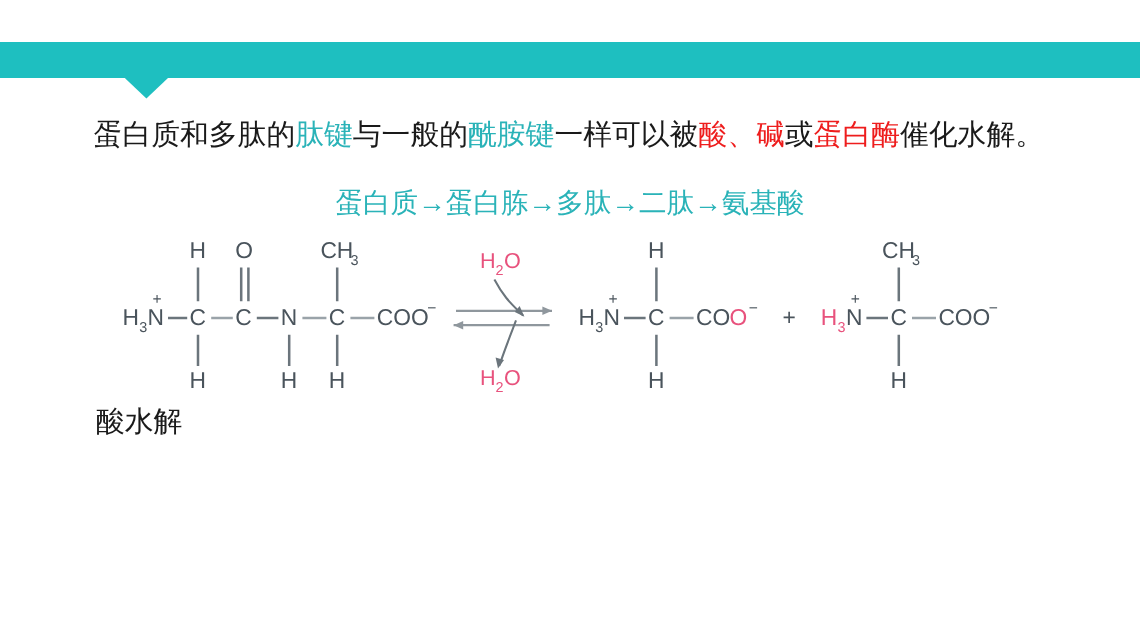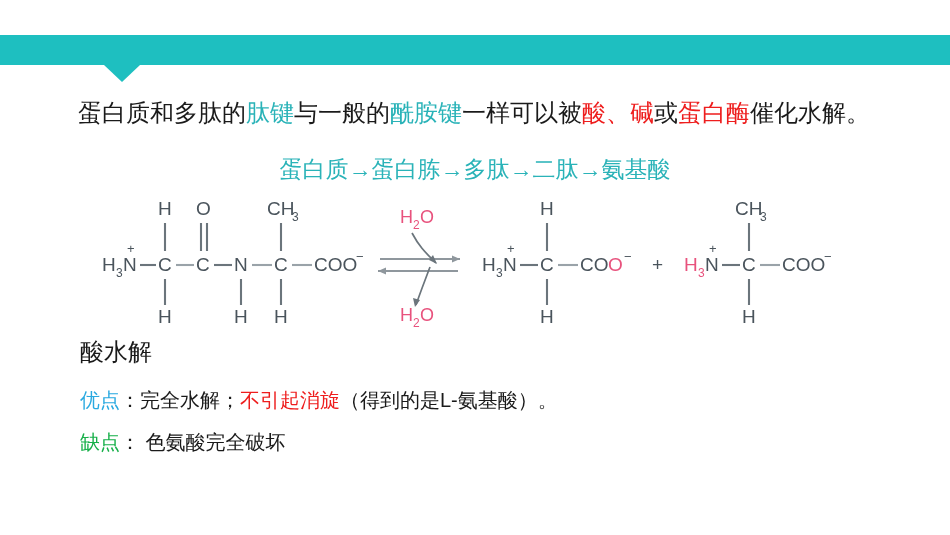--- a/index.html
+++ b/index.html
@@ -214,17 +214,15 @@
       <line class="bnd" x1="649" y1="30" x2="649" y2="58"></line>
       <line class="bnd" x1="649" y1="86" x2="649" y2="112"></line>
       <line class="bndl" x1="660" y1="72" x2="680" y2="72"></line>
       <text class="at" x="682" y="78">COO</text>
       <text class="chg" x="724" y="68">−</text>
     </svg>
   </div>
 
   <div class="label-acid">酸水解</div>
 
-  <div class="line-pro"><span class="c-blue">优点</span><span class="c-black">：</span><span class="c-black">完全水解；</span><span class="c-red">不引起消旋</span><span class="c-black">（得到的是L-氨基酸）。</span></div>
-
-  <div class="line-con"><span class="c-green">缺点</span><span class="c-black">：</span><span class="c-black"> 色氨酸完全破坏</span></div>
+
 
 </div>
 
 </body></html>

